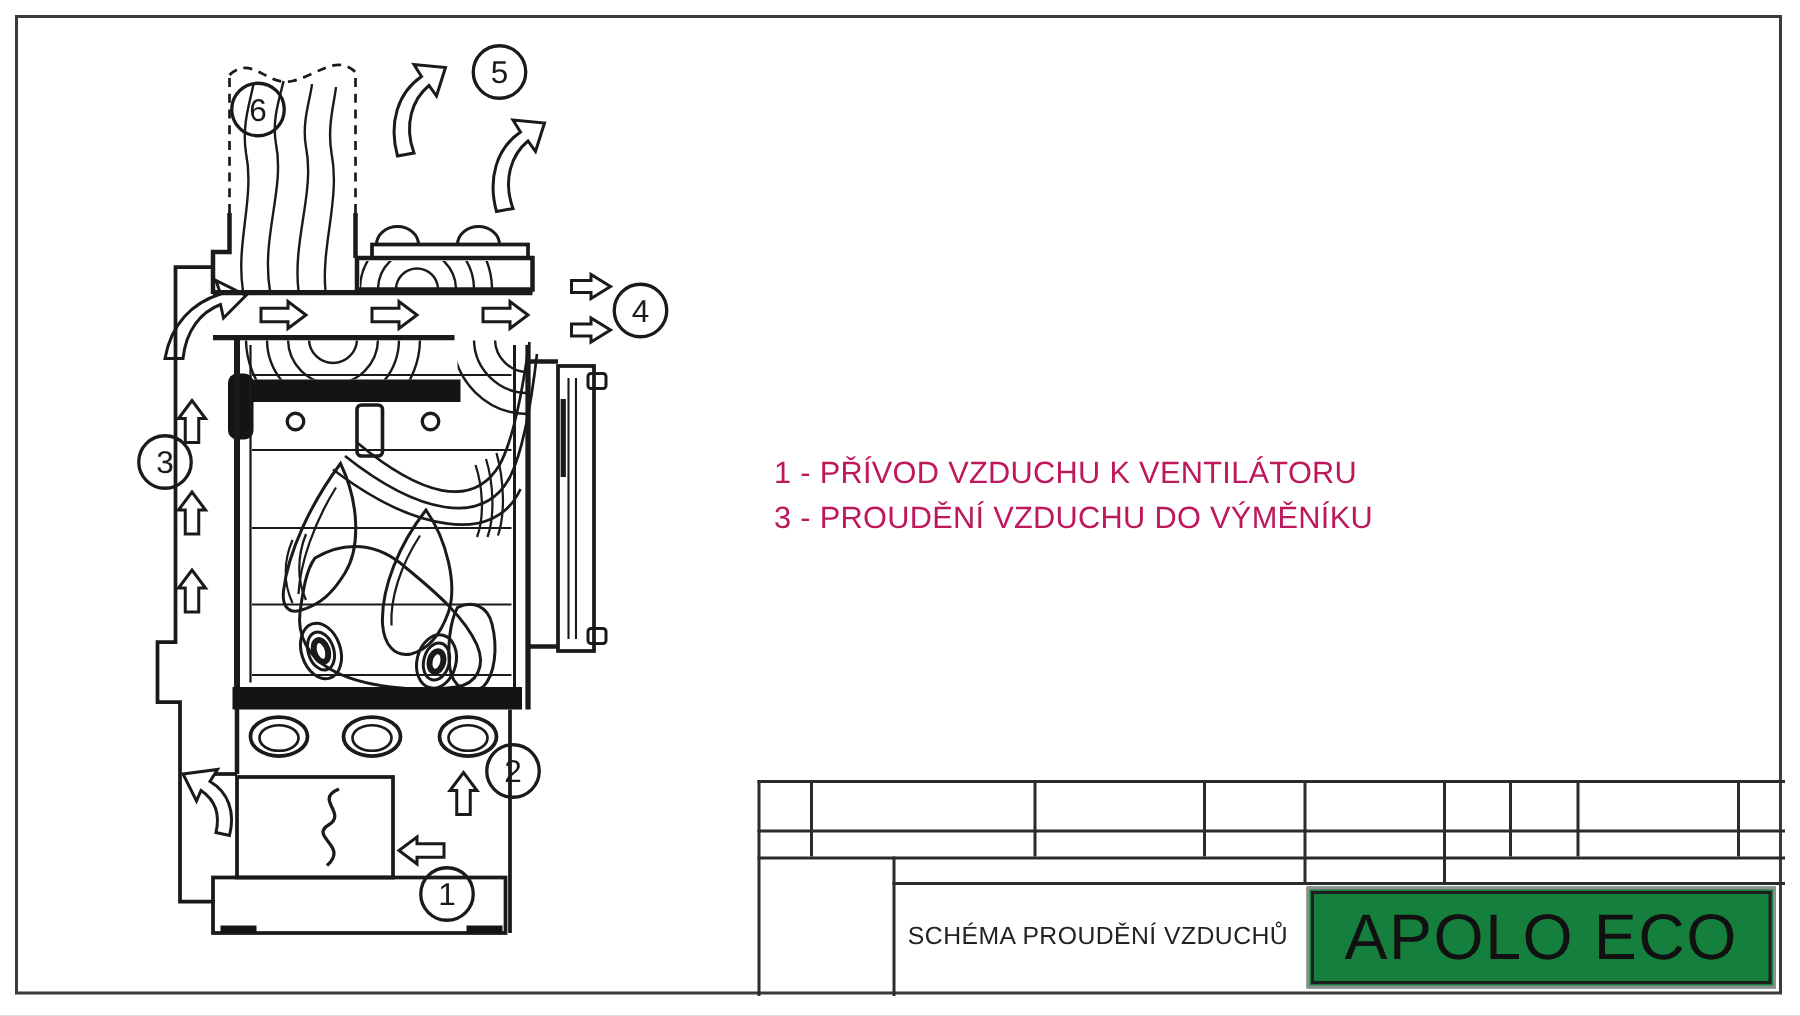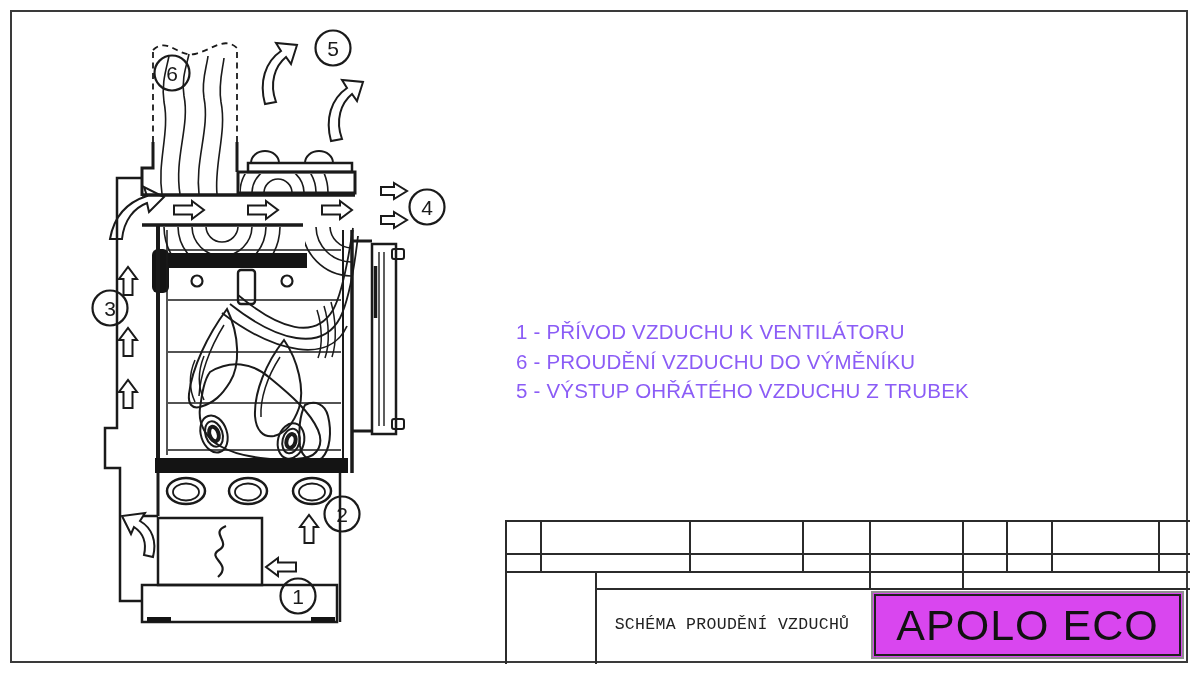--- a/index.html
+++ b/index.html
@@ -7,34 +7,34 @@
     position:relative;width:1200px;height:677px;background:#ffffff;
     font-family:"Liberation Sans",sans-serif;overflow:hidden;
     outline:1px solid #9a9a9a;
   }
   .abs{position:absolute;}
   #frame{
     position:absolute;left:10px;top:10px;width:1178px;height:653px;
     border:2px solid #3a3a3a;box-sizing:border-box;
   }
   
-  #legend{position:absolute;left:516px;top:301px;color:#8b5cf6;font-size:20.5px;line-height:29.6px;letter-spacing:0.2px;white-space:nowrap;margin-top:16px;}
+  #legend{position:absolute;left:516px;top:301px;color:#be185d;font-size:20.5px;line-height:29.6px;letter-spacing:0.2px;white-space:nowrap;}
   
   #titleblock{position:absolute;left:505px;top:520px;width:685px;height:144px;}
   .tb-h,.tb-v{position:absolute;background:#2b2b2b;}
   .tb-h{height:2px;}
   .tb-v{width:2px;}
   #tb-doc-title{
     position:absolute;left:90px;top:68px;width:274px;height:72px;
     display:flex;align-items:center;justify-content:center;
-    font-size:16.5px;color:#222;letter-spacing:0.3px;white-space:nowrap;font-family:Liberation Mono, monospace;
+    font-size:16.5px;color:#222;letter-spacing:0.3px;white-space:nowrap;
   }
   #tb-product-box{
     position:absolute;left:366px;top:71px;width:313px;height:68px;
-    border:2px solid #8f8f8f;box-sizing:border-box;background:#d946ef;
+    border:2px solid #8f8f8f;box-sizing:border-box;background:#15803d;
   }
   #tb-product-inner{
     position:absolute;left:1px;top:1px;right:1px;bottom:1px;
     border:2px solid #1f1f1f;display:flex;align-items:center;justify-content:center;
     font-size:43px;color:#111;letter-spacing:1px;white-space:nowrap;
   }
   svg .ln{stroke:#1a1a1a;fill:none;}
   svg text{font-family:"Liberation Sans",sans-serif;}
 </style>
 </head>
@@ -253,22 +253,21 @@
       </g>
       <g>
         <circle cx="172" cy="73" r="17.5" fill="#fff" class="ln" stroke-width="2.2"></circle>
         <text x="172" y="80.5">6</text>
       </g>
     </g>
   </svg>
 
   <div id="legend">
     <div class="legend-line">1 - PŘÍVOD VZDUCHU K VENTILÁTORU</div>
-    <div class="legend-line">6 - PROUDĚNÍ VZDUCHU DO VÝMĚNÍKU</div>
-    <div class="legend-line">5 - VÝSTUP OHŘÁTÉHO VZDUCHU Z TRUBEK</div>
+    <div class="legend-line">3 - PROUDĚNÍ VZDUCHU DO VÝMĚNÍKU</div>
   </div>
 
   <div id="titleblock">
 
     <div class="tb-h" style="left:0;top:0;width:685px;"></div>
     <div class="tb-h" style="left:0;top:33px;width:685px;"></div>
     <div class="tb-h" style="left:0;top:51px;width:685px;"></div>
     <div class="tb-h" style="left:90px;top:68px;width:595px;"></div>
 
     <div class="tb-v" style="left:0;top:0;height:144px;"></div>

